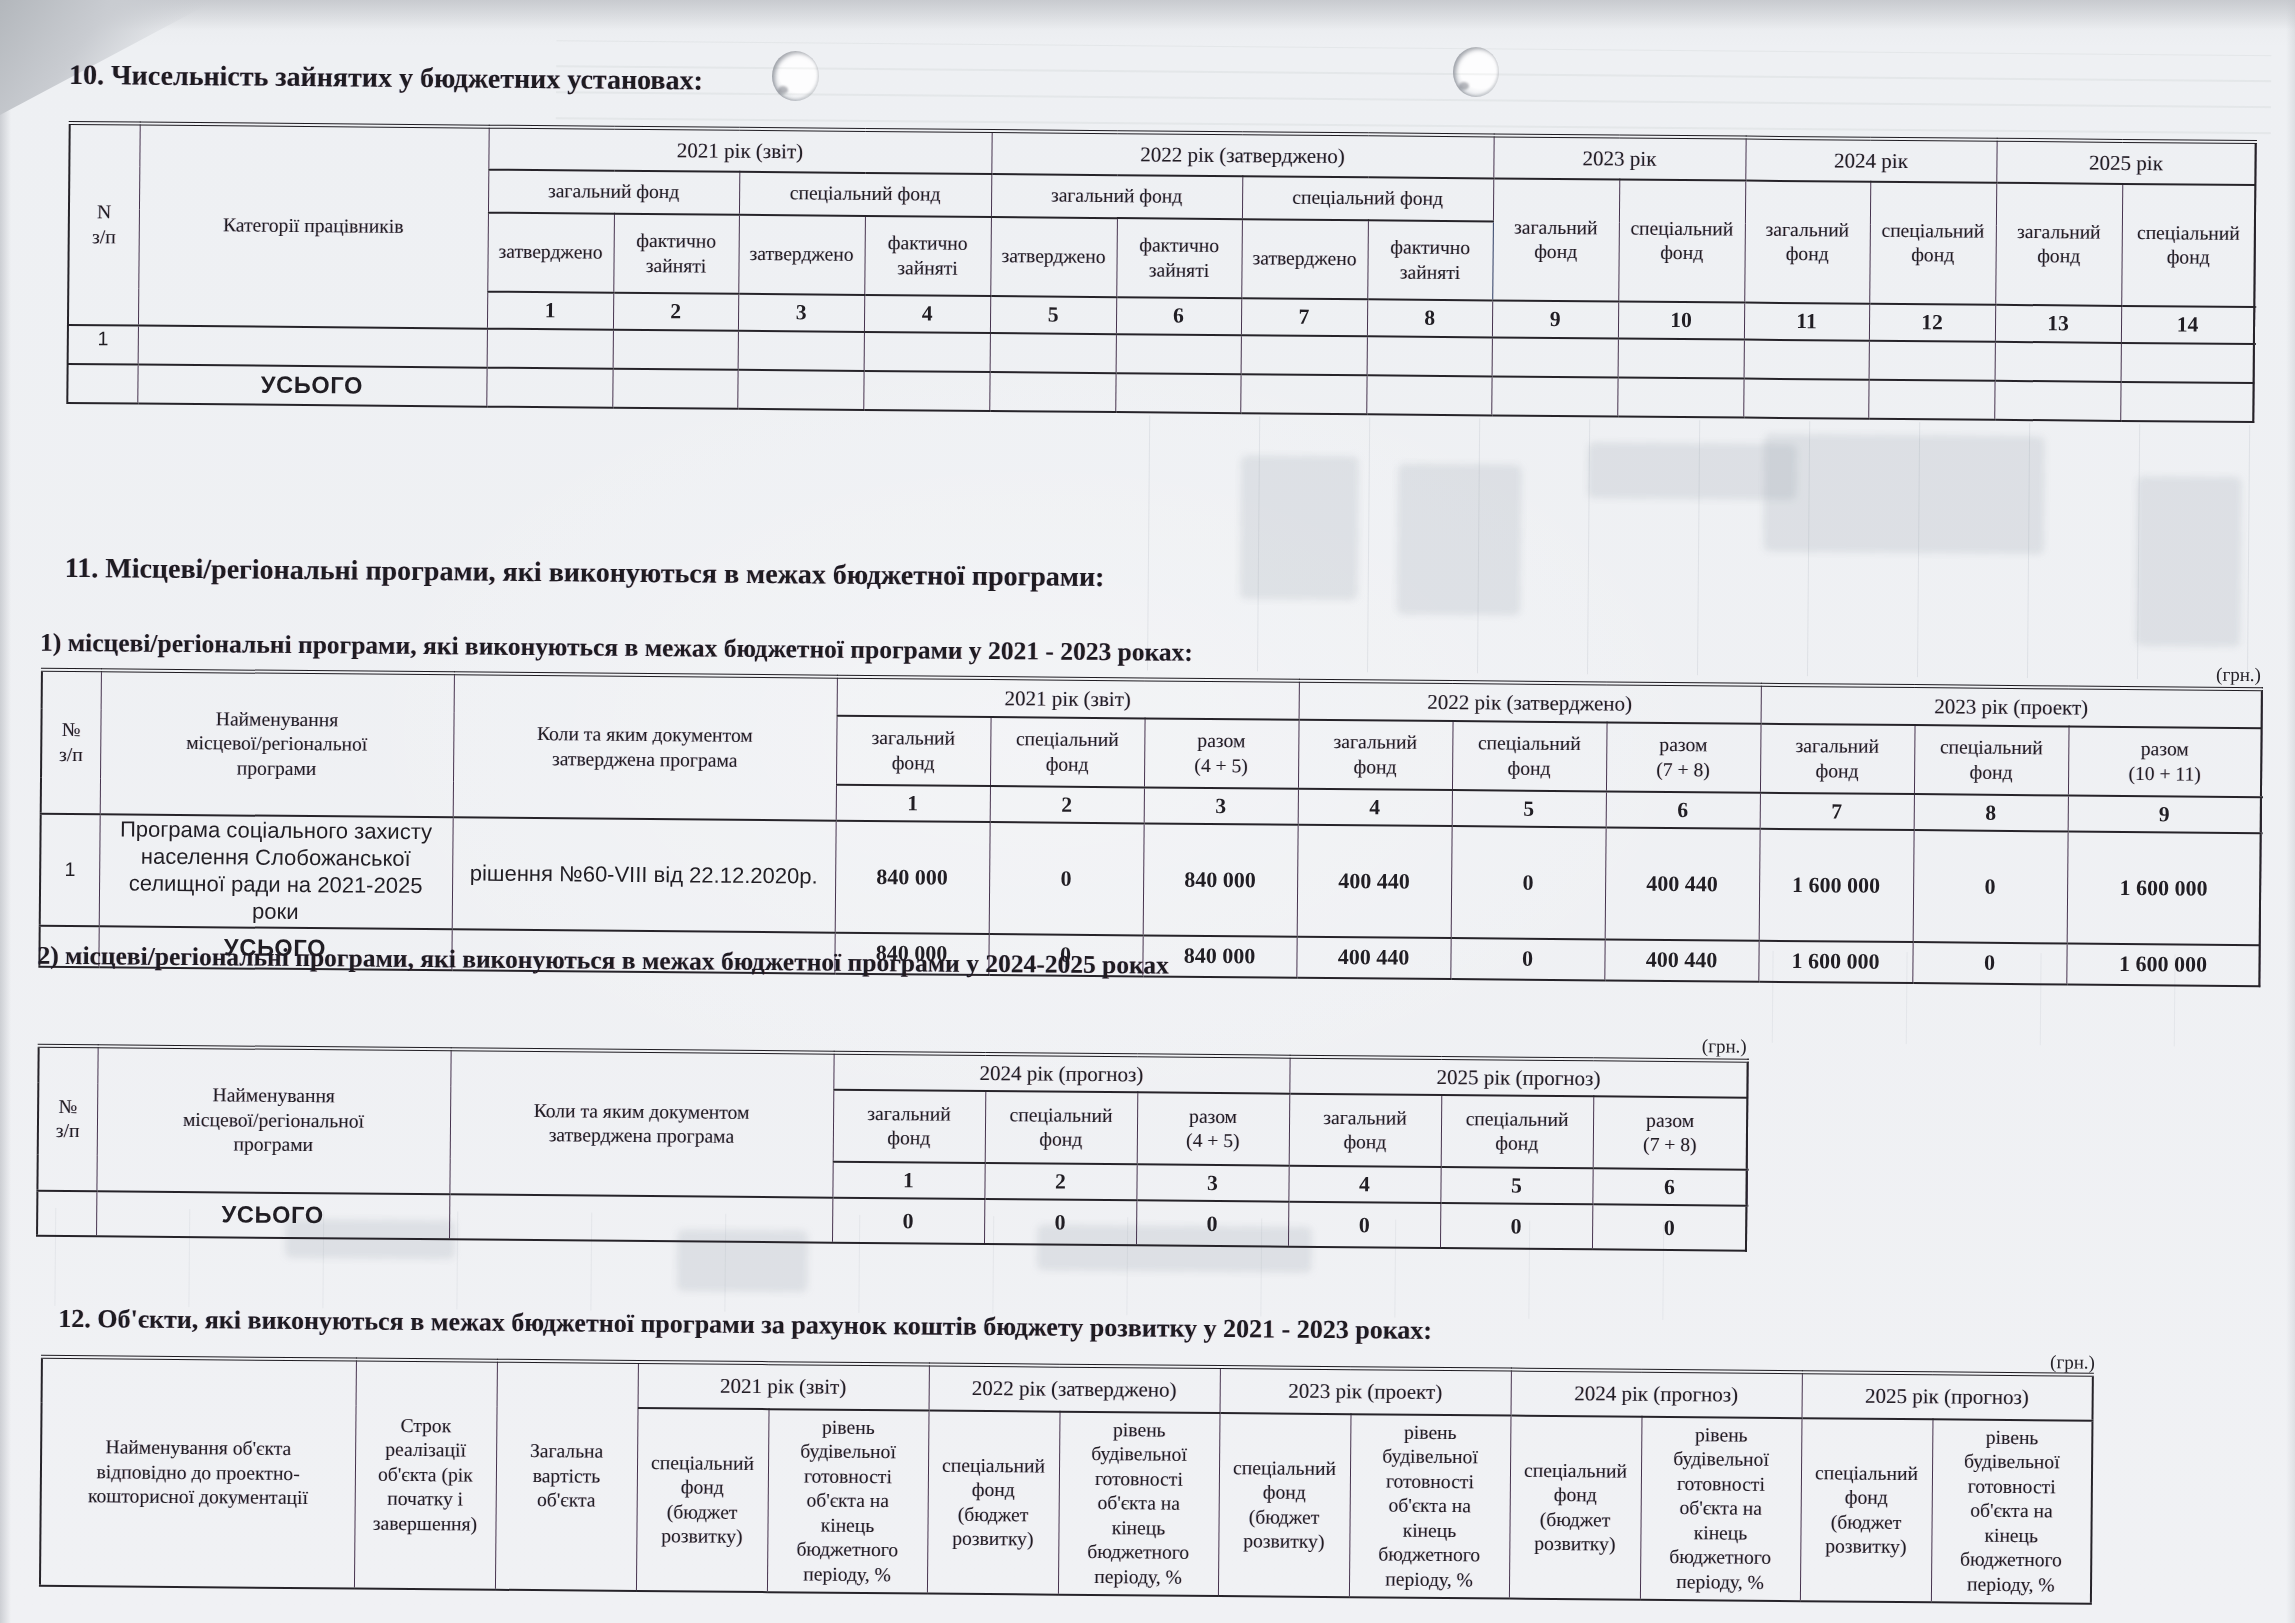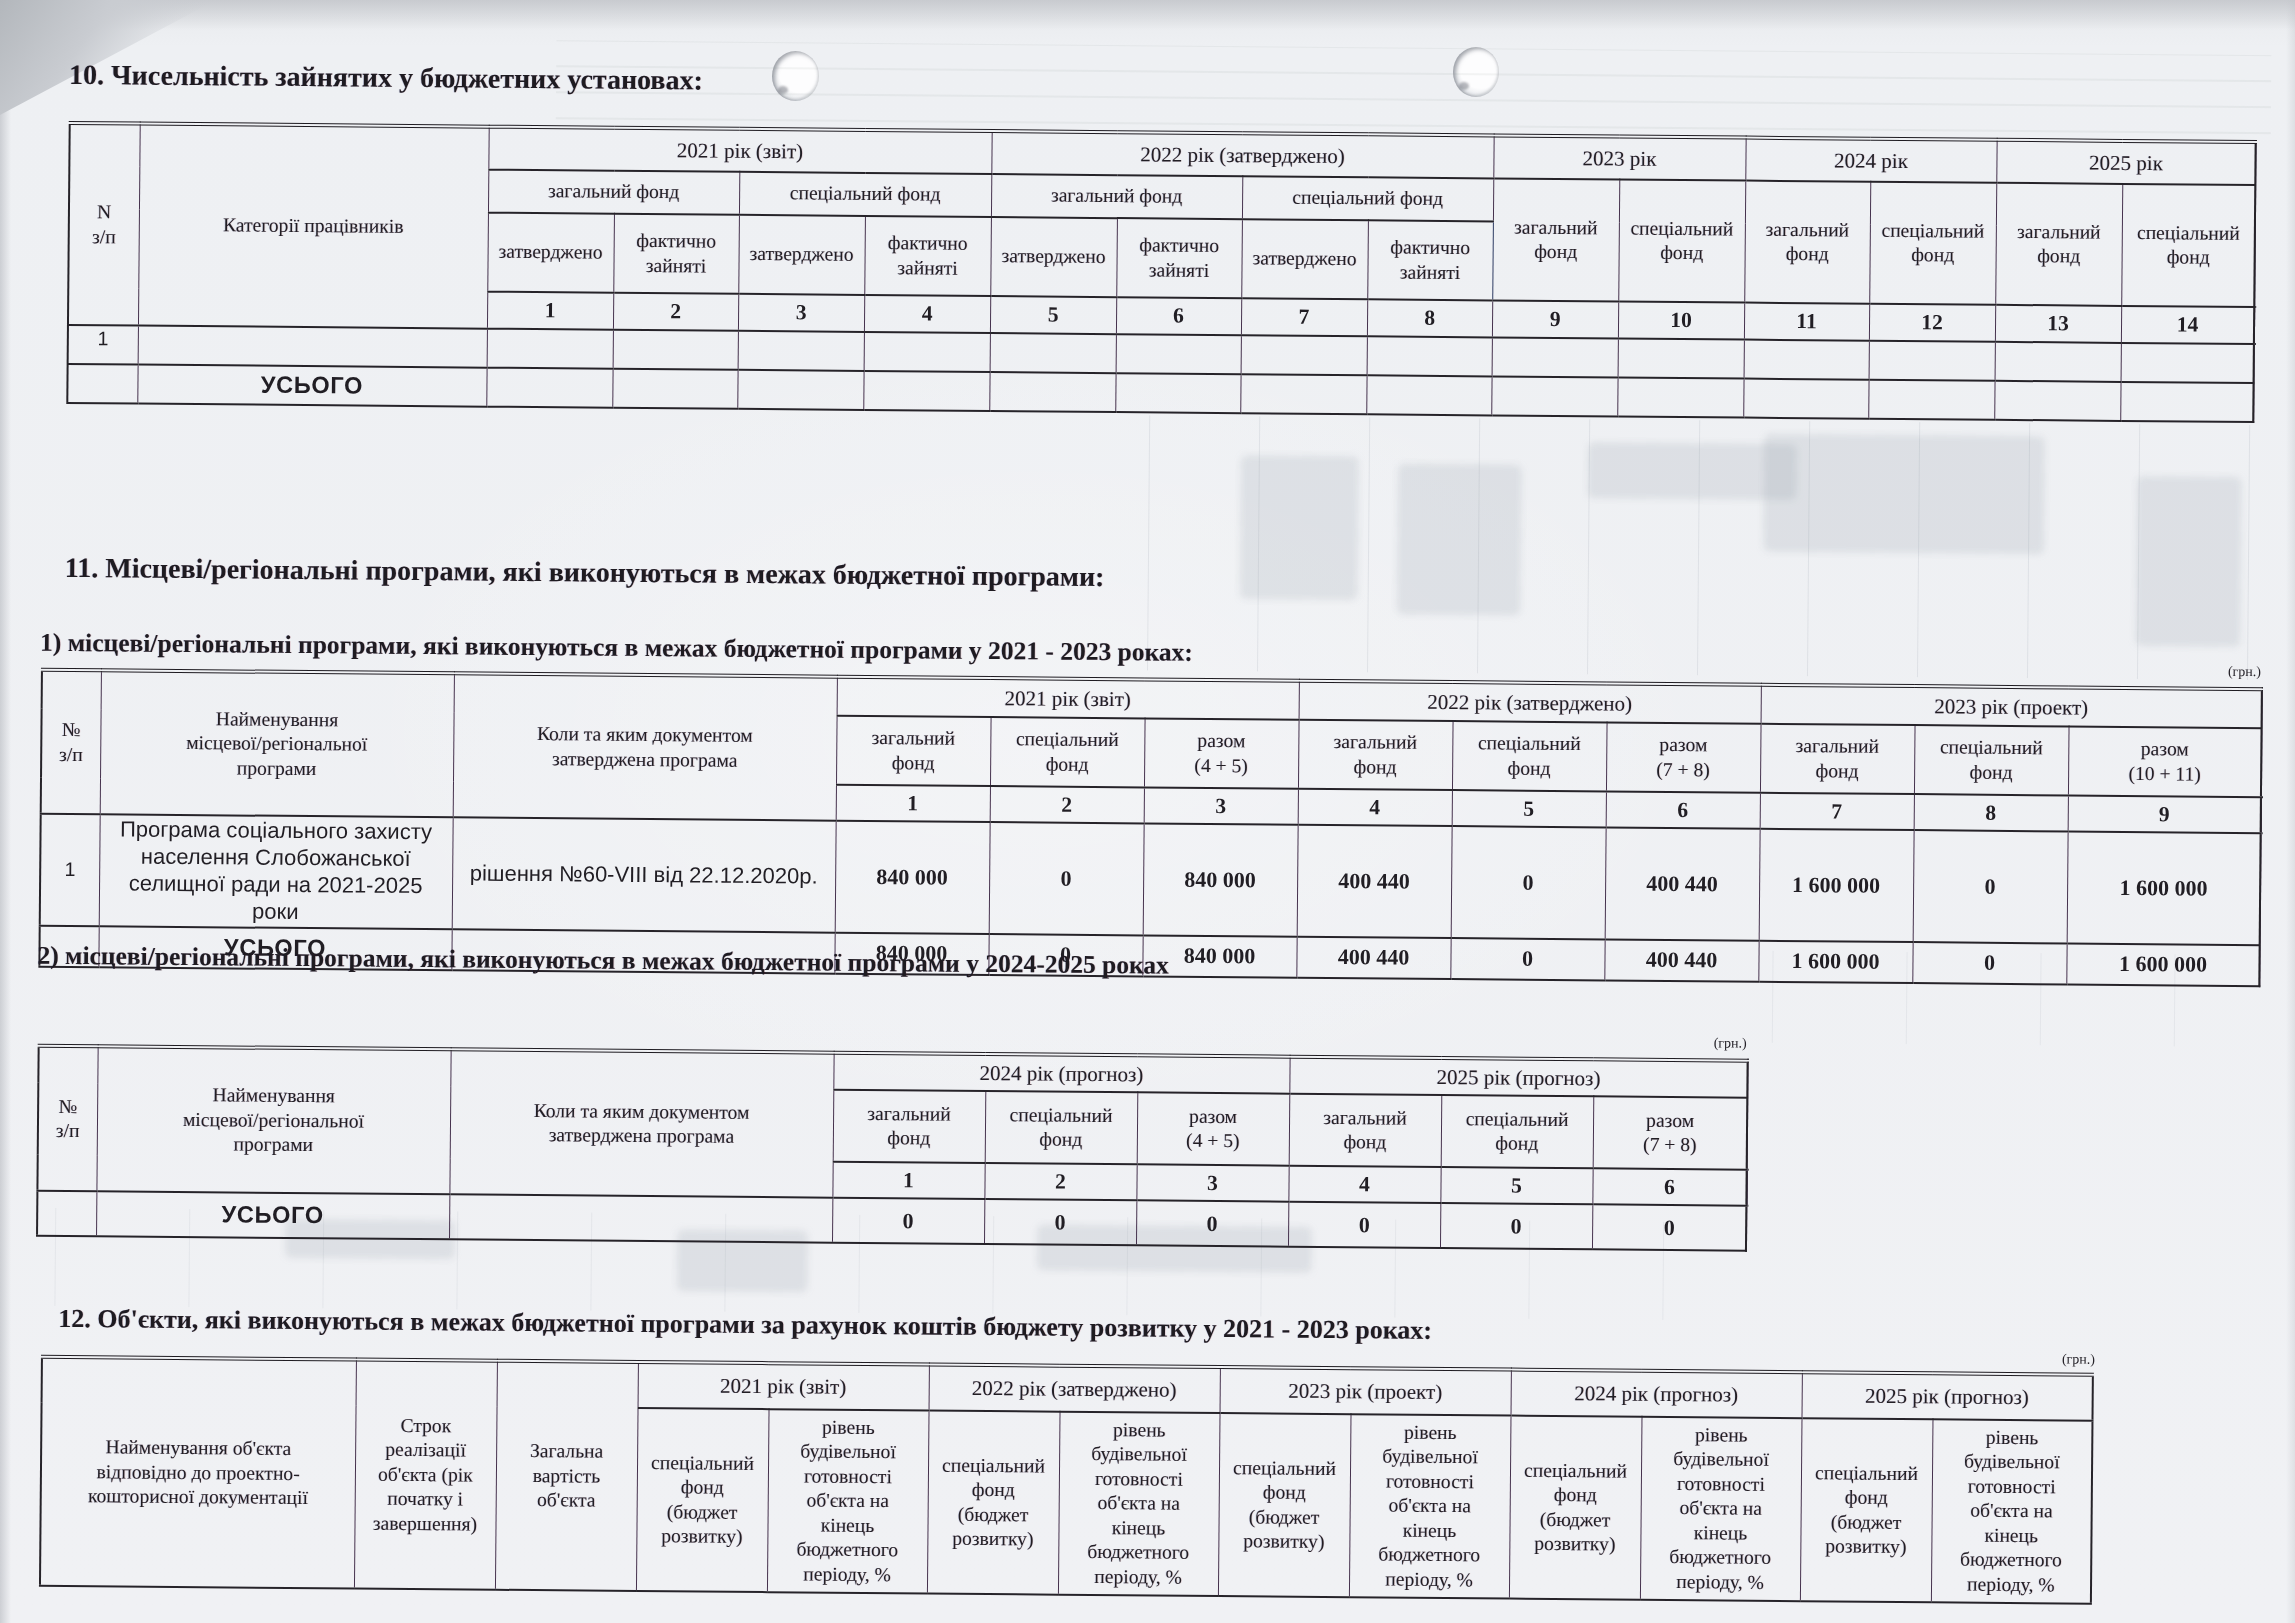--- a/index.html
+++ b/index.html
@@ -43,21 +43,21 @@
     opacity:.5;filter:blur(0.7px);}
   .g-blob{background:rgba(126,136,152,.16);filter:blur(3.9px);border-radius:6.5px;}
   
   .rot{position:absolute;left:0;top:0;width:2295px;height:1623px;
     transform:rotate(0.5deg);transform-origin:72px 92px;}
   
   .title{
     position:absolute;font-weight:bold;color:#1e1b21;white-space:nowrap;
     text-shadow:0.7px 0 0 rgba(150,25,45,.16),-0.7px 0 0 rgba(25,45,150,.16);
   }
-  .grn{position:absolute;font-size:14px;color:#26232a;transform:translateX(-100%);white-space:nowrap;}
+  .grn{position:absolute;font-size:19px;color:#26232a;transform:translateX(-100%);white-space:nowrap;}
   
   table.doc{
     position:absolute;border-collapse:collapse;table-layout:fixed;
     color:#211e24;background:transparent;
     border:2px solid #262329;border-top:4.6px double #1f1c22;
   }
   table.doc td{
     border-left:1.3px solid #46324e;border-right:1.3px solid #46324e;
     border-top:2px solid #262329;border-bottom:2px solid #262329;
     text-align:center;vertical-align:middle;padding:1.3px 5.2px;overflow:hidden;

